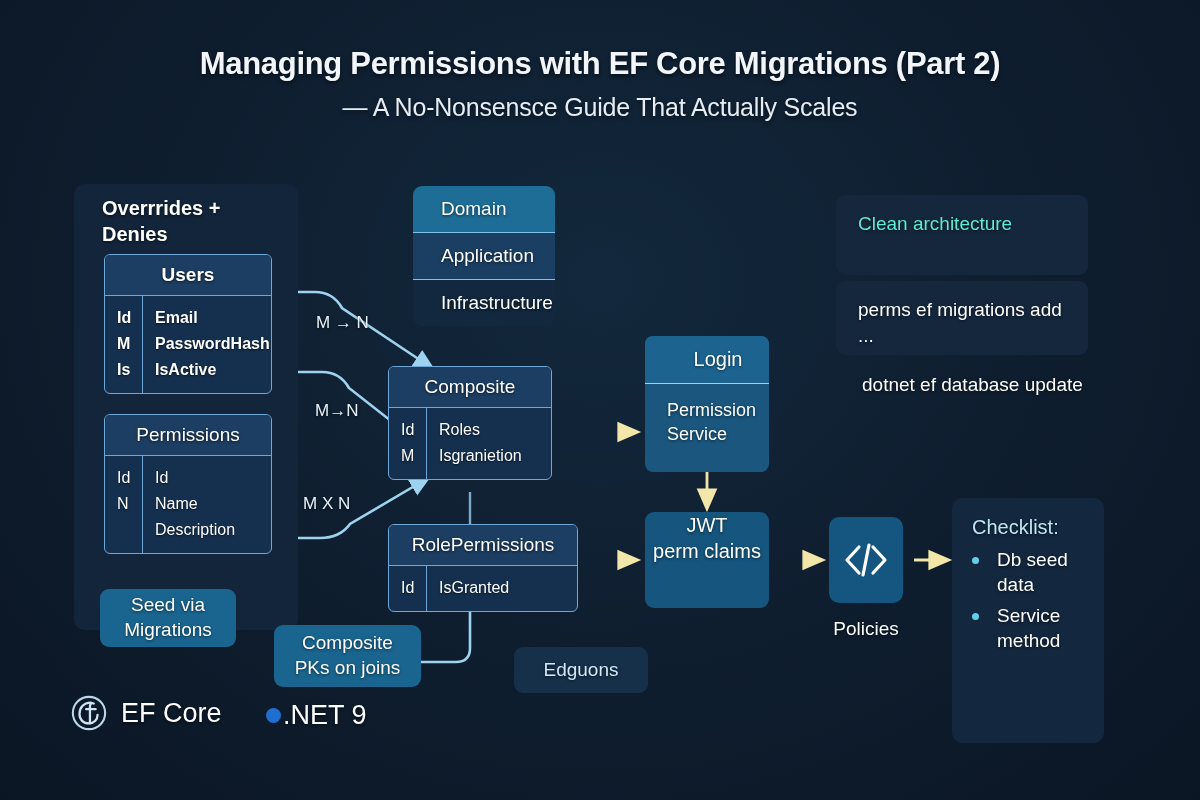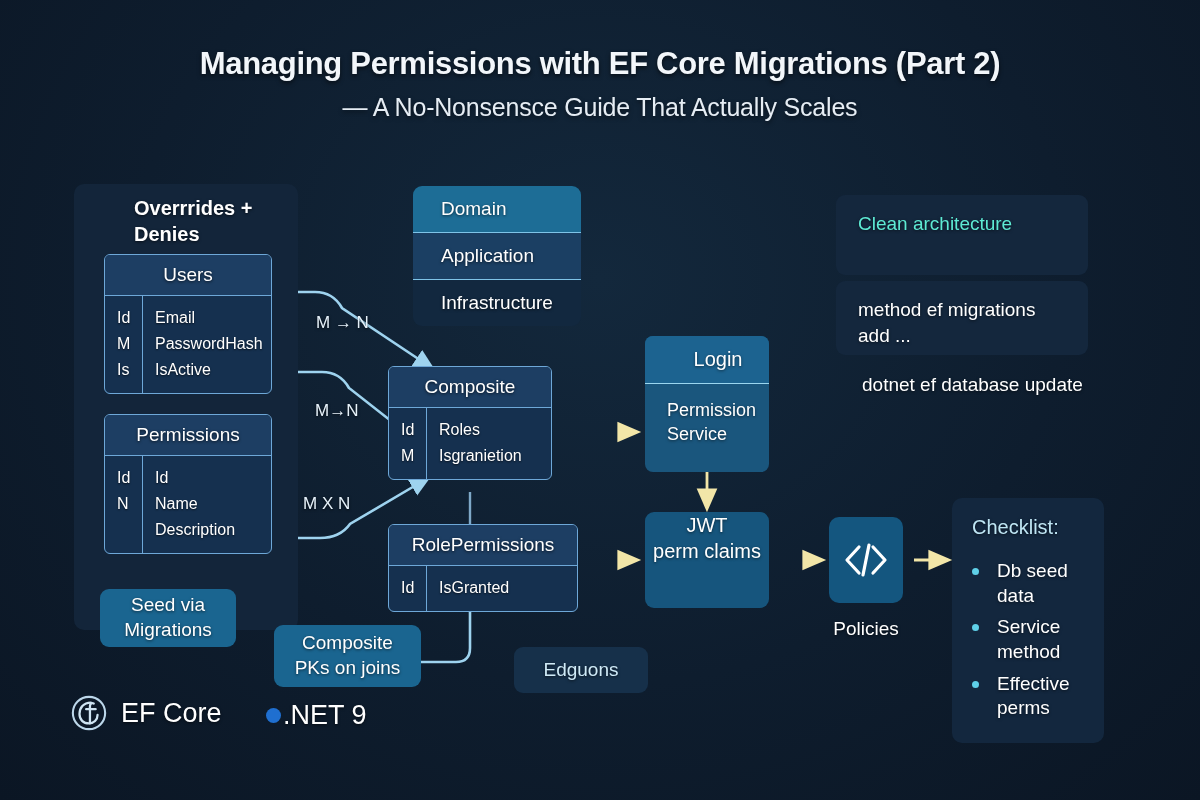--- a/index.html
+++ b/index.html
@@ -119,21 +119,21 @@
   .note-cyan { color: #5eead4; }
   .note-white { color: #ffffff; }
   .note-plain {
     font-size: 19px; line-height: 1.38; color: #ffffff;
     text-shadow: 0 1px 3px rgba(0,0,0,.55);
   }
 
   
   #checklist { background: #13273e; border-radius: 10px; padding: 18px 18px 20px 20px; }
   #checklist-title {
-    color: #bfe6f4; font-size: 20px; margin-bottom: 20px;
+    color: #bfe6f4; font-size: 20px; margin-bottom: 9px;
     text-shadow: 0 1px 3px rgba(0,0,0,.55);
   }
   .check-item {
     display: flex; align-items: flex-start; gap: 18px;
     margin-bottom: 7px;
   }
   .check-dot {
     width: 7px; height: 7px; border-radius: 50%;
     background: #5fd0e8; margin-top: 9px; flex: none;
   }
@@ -215,23 +215,23 @@
 
     <path d="M578,560 L637,560" fill="none" stroke="url(#ygrad)" stroke-width="2.8" marker-end="url(#ar-yellow)"></path>
 
     <path d="M782,560 L822,560" fill="none" stroke="url(#ygrad)" stroke-width="2.8" marker-end="url(#ar-yellow)"></path>
 
     <path d="M914,560 L948,560" fill="none" stroke="#f2e6a8" stroke-width="2.8" marker-end="url(#ar-yellow)"></path>
   </svg>
 
   <div class="group-panel abs" style="left:74px; top:184px; width:224px; height:446px;"></div>
 
-  <div class="abs" style="left:102px; top:196px; width:185px; color:#ffffff; font-size:20px; font-weight:bold; line-height:1.28; text-shadow:0 1px 3px rgba(0,0,0,.6);margin-left:32px;">Overrrides + Denies</div>
-
-  <div class="entity abs" style="left:104px; top:254px; width:168px;">
+  <div class="abs" style="left:102px; top:196px; width:185px; color:#ffffff; font-size:20px; font-weight:bold; line-height:1.28; text-shadow:0 1px 3px rgba(0,0,0,.6);">Overrrides + Denies</div>
+
+  <div class="entity abs" style="left:104px; top:254px; width:168px;font-weight:bold;">
     <div class="entity-head">Users</div>
     <div class="entity-body">
       <div class="entity-col-left">
         <div class="entity-cell">Id</div>
         <div class="entity-cell">M</div>
         <div class="entity-cell">Is</div>
       </div>
       <div class="entity-col-right">
         <div class="entity-cell">Email</div>
         <div class="entity-cell">PasswordHash</div>
@@ -250,21 +250,21 @@
       <div class="entity-col-right">
         <div class="entity-cell">Id</div>
         <div class="entity-cell">Name</div>
         <div class="entity-cell">Description</div>
       </div>
     </div>
   </div>
 
   <div class="badge abs" style="left:100px; top:589px; width:136px; height:58px;">Seed via Migrations</div>
 
-  <div class="abs" style="left:413px; top:186px; width:168px;">
+  <div class="abs" style="left:413px; top:186px; width:142px;">
     <div class="layer layer-0">Domain</div>
     <div class="layer layer-1">Application</div>
     <div class="layer layer-2">Infrastructure</div>
   </div>
 
   <div class="card-label abs" style="left:316px; top:313px;">M → N</div>
   <div class="card-label abs" style="left:315px; top:401px;">M→N</div>
   <div class="card-label abs" style="left:303px; top:494px;">M X N</div>
 
   <div class="entity abs" style="left:388px; top:366px; width:164px;">
@@ -312,36 +312,32 @@
   <div id="policies-icon" class="abs" style="left:829px; top:517px;">
     <svg width="44" height="38" viewBox="0 0 44 38">
       <path d="M15,6 L3,19 L15,32" fill="none" stroke="#ffffff" stroke-width="3.2" stroke-linecap="round" stroke-linejoin="round"></path>
       <path d="M29,6 L41,19 L29,32" fill="none" stroke="#ffffff" stroke-width="3.2" stroke-linecap="round" stroke-linejoin="round"></path>
       <path d="M25,4 L19,34" fill="none" stroke="#ffffff" stroke-width="3.2" stroke-linecap="round"></path>
     </svg>
   </div>
   <div id="policies-label" class="abs" style="left:806px; top:618px;">Policies</div>
 
   <div class="note note-cyan abs" style="left:836px; top:195px; width:252px; height:80px;">Clean architecture</div>
-  <div class="note note-white abs" style="left:836px; top:281px; width:252px; height:74px;">method ef migrations add ...</div>
+  <div class="note note-white abs" style="left:836px; top:281px; width:252px; height:74px;">perms ef migrations add ...</div>
   <div class="note-plain abs" style="left:862px; top:372px; width:230px;">dotnet ef database update</div>
 
   <div id="checklist" class="abs" style="left:952px; top:498px; width:152px; height:245px;">
     <div id="checklist-title">Checklist:</div>
     <div class="check-item">
       <div class="check-dot"></div>
       <div class="check-text">Db seed data</div>
     </div>
     <div class="check-item">
       <div class="check-dot"></div>
       <div class="check-text">Service method</div>
-    </div>
-    <div class="check-item">
-      <div class="check-dot"></div>
-      <div class="check-text">Effective perms</div>
     </div>
   </div>
 
   <div id="footer-efcore" class="abs" style="left:70px; top:694px;">
     <svg width="38" height="38" viewBox="0 0 40 40">
       <circle cx="20" cy="20" r="17" fill="none" stroke="#bcd7ea" stroke-width="2.2"></circle>
       <path d="M22,9 C14,9 10,15 10,21 C10,27 14,31 20,31 C25,31 29,27 29,22" fill="none" stroke="#cfe4f2" stroke-width="2.4" stroke-linecap="round"></path>
       <path d="M17,16 L27,16" fill="none" stroke="#cfe4f2" stroke-width="2.4" stroke-linecap="round"></path>
       <path d="M21,31 L21,13 C21,10 23,9 25,10" fill="none" stroke="#cfe4f2" stroke-width="2.4" stroke-linecap="round"></path>
     </svg>

